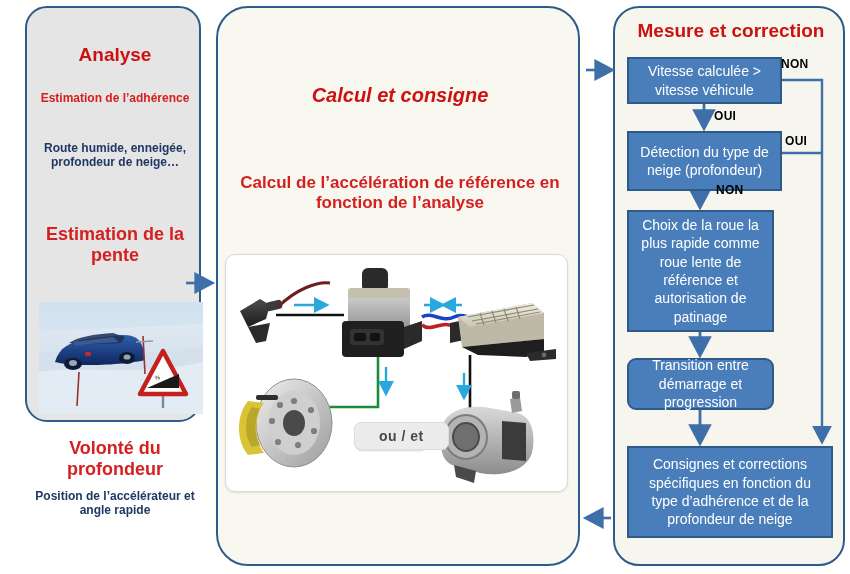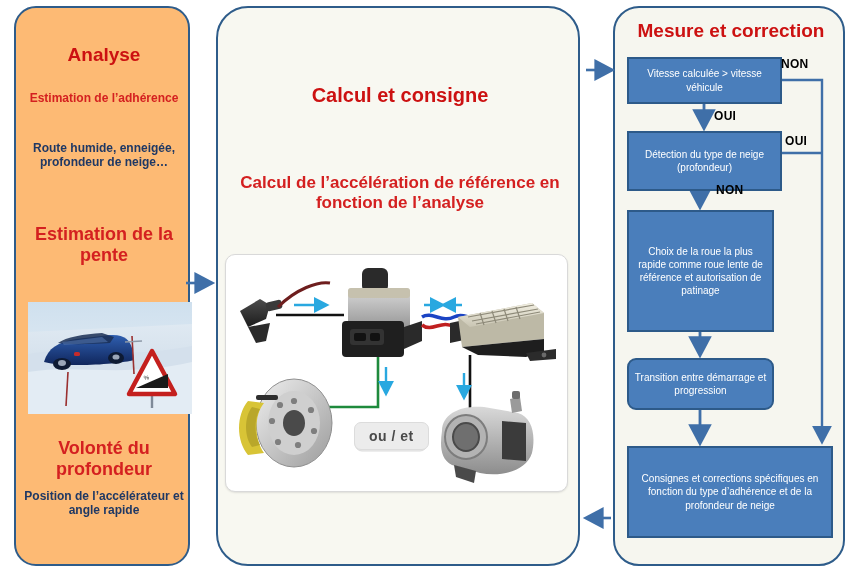--- a/index.html
+++ b/index.html
@@ -13,22 +13,22 @@
   .stage{position:absolute;left:0;top:0;width:850px;height:574px;}
 
   
   .panel{
     position:absolute;
     border:2px solid #2e5c8a;
     border-radius:26px;
     box-sizing:border-box;
   }
   #panel-analyse{
-    left:14px;top:6px;width:176px;height:560px;
-    background:#fdba74;
+    left:25px;top:6px;width:176px;height:416px;
+    background:#e5e5e5;
     border-radius:22px;
   }
   #panel-calcul{
     left:216px;top:6px;width:364px;height:560px;
     background:#f8f8f1;
     border-radius:32px;
   }
   #panel-mesure{
     left:613px;top:6px;width:232px;height:560px;
     background:#f6f6ef;
@@ -65,55 +65,55 @@
 
   
   #snow-photo{
     position:absolute;left:12px;top:294px;width:164px;height:112px;
     overflow:hidden;
     background:#d8e4ef;
   }
   #snow-photo svg{display:block;}
 
   
-  #calcul-title{position:absolute;left:0;top:76px;width:364px;font-size:20px;}
+  #calcul-title{position:absolute;left:0;top:76px;width:364px;font-size:20px;font-style:italic;}
   #calcul-sub{position:absolute;left:14px;top:124px;width:336px;font-size:17px;margin-top:41px;}
 
   #systeme-figure{
     position:absolute;left:225px;top:254px;width:343px;height:238px;
     background:#ffffff;
     border:1px solid #d9d9d9;
     border-radius:10px;
     box-sizing:border-box;
     box-shadow:0 1px 2px rgba(0,0,0,.10);
     overflow:hidden;
   }
   #systeme-figure svg{display:block;}
   #ou-et-chip{
     position:absolute;left:129px;top:168px;
-    padding:5px 14px;
+    padding:5px 24px;
     background:#ececec;
     border:1px solid #dcdcdc;
     border-radius:7px;
     color:#4a4a4a;
     font-size:14px;
     font-weight:bold;
     letter-spacing:.5px;
   }
 
   
   #mesure-title{position:absolute;left:0;top:12px;width:232px;font-size:19px;}
 
   .flow-box{
     position:absolute;
     background:#4a7ebb;
     border:2px solid #2d5a89;
     box-sizing:border-box;
     color:#ffffff;
-    font-size:10px;
+    font-size:14px;
     line-height:1.32;
     text-align:center;
     display:flex;
     align-items:center;
     justify-content:center;
     padding:2px 5px;
   }
   #box-vitesse   {left:627px;top:57px;  width:155px;height:47px;}
   #box-detection {left:627px;top:131px; width:155px;height:60px;}
   #box-choix     {left:627px;top:210px; width:147px;height:122px;}

